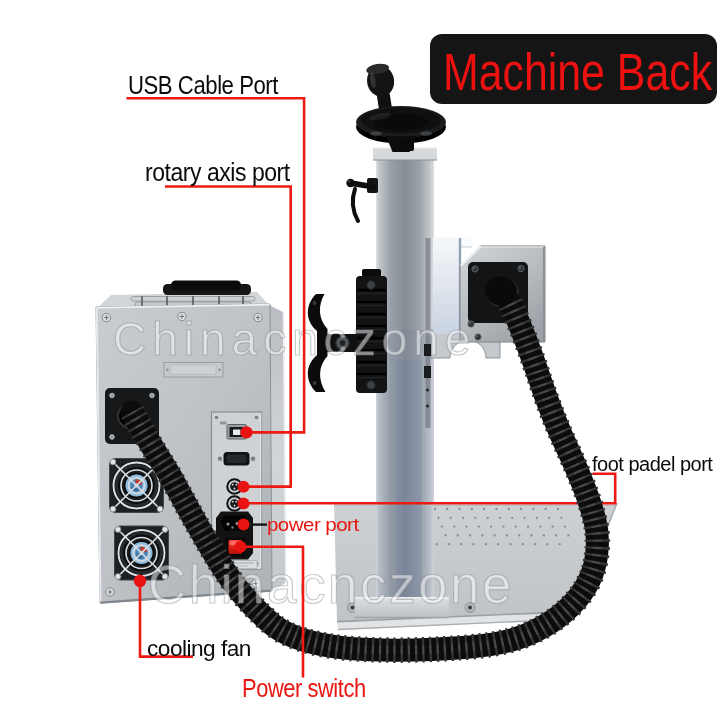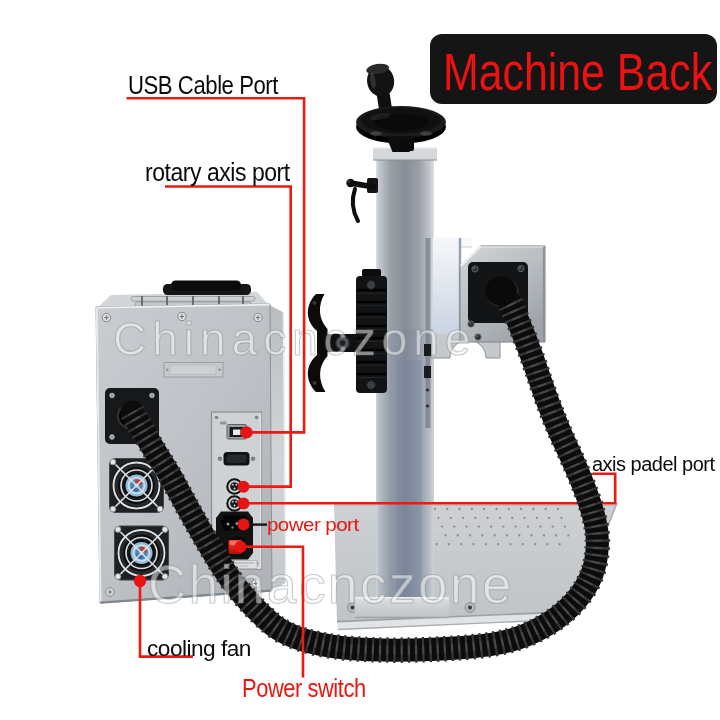--- a/index.html
+++ b/index.html
@@ -389,20 +389,20 @@
   <circle cx="246.5" cy="432.4" r="6.2"></circle>
   <circle cx="243.5" cy="486.8" r="6"></circle>
   <circle cx="243.5" cy="524.6" r="6"></circle>
   <circle cx="240.5" cy="546.8" r="6"></circle>
   <circle cx="140" cy="581" r="6.2"></circle>
 </g>
 </svg>
 
 <div class="lbl black" style="left:128px;top:73px;font-size:25px;transform:scaleX(0.885)">USB Cable Port</div>
 <div class="lbl black" style="left:145px;top:160px;font-size:25px;transform:scaleX(0.92)">rotary axis port</div>
-<div class="lbl black" style="left:592px;top:454px;font-size:20px;transform:scaleX(1.0)">axis padel port</div>
+<div class="lbl black" style="left:592px;top:454px;font-size:20px;transform:scaleX(1.0)">foot padel port</div>
 <div class="lbl red" style="left:267px;top:515px;font-size:19px;transform:scaleX(1.08)">power port</div>
 <div class="lbl black" style="left:147px;top:638px;font-size:22px;transform:scaleX(1.03)">cooling fan</div>
 <div class="lbl red" style="left:242px;top:676px;font-size:25px;transform:scaleX(0.875)">Power switch</div>
 <div class="banner"></div>
 <div class="lbl banner-text" style="left:443px;top:47px;font-size:51px;transform:scaleX(0.84)">Machine Back</div>
 
 </div>
 
 </body></html>

